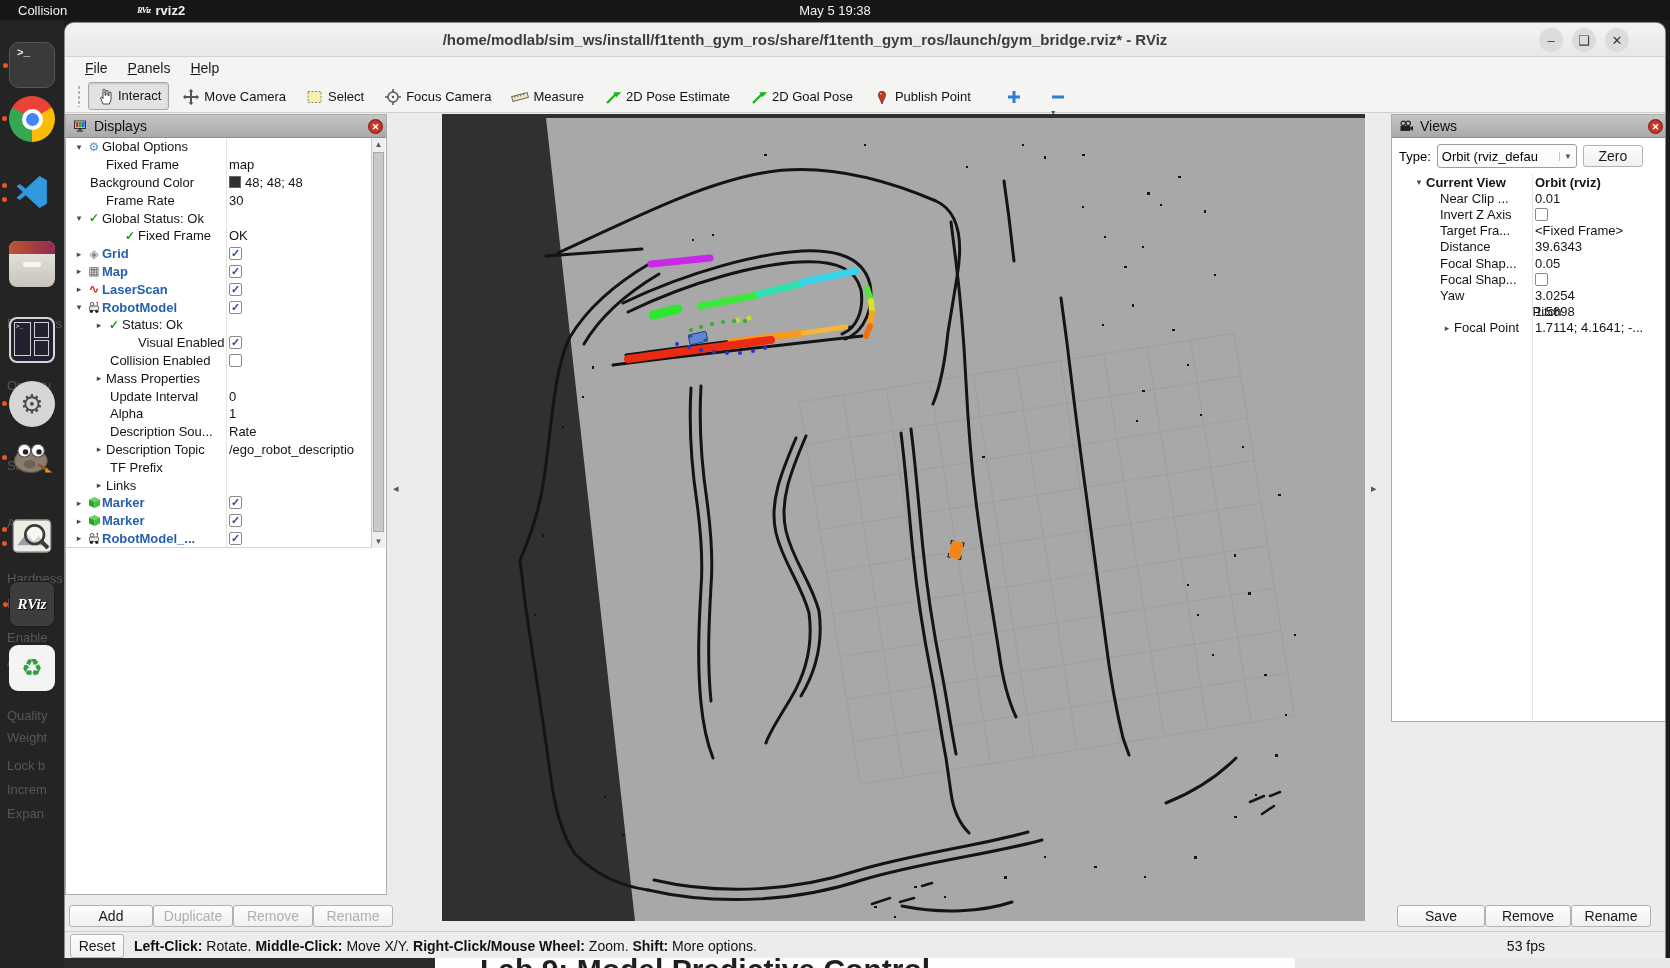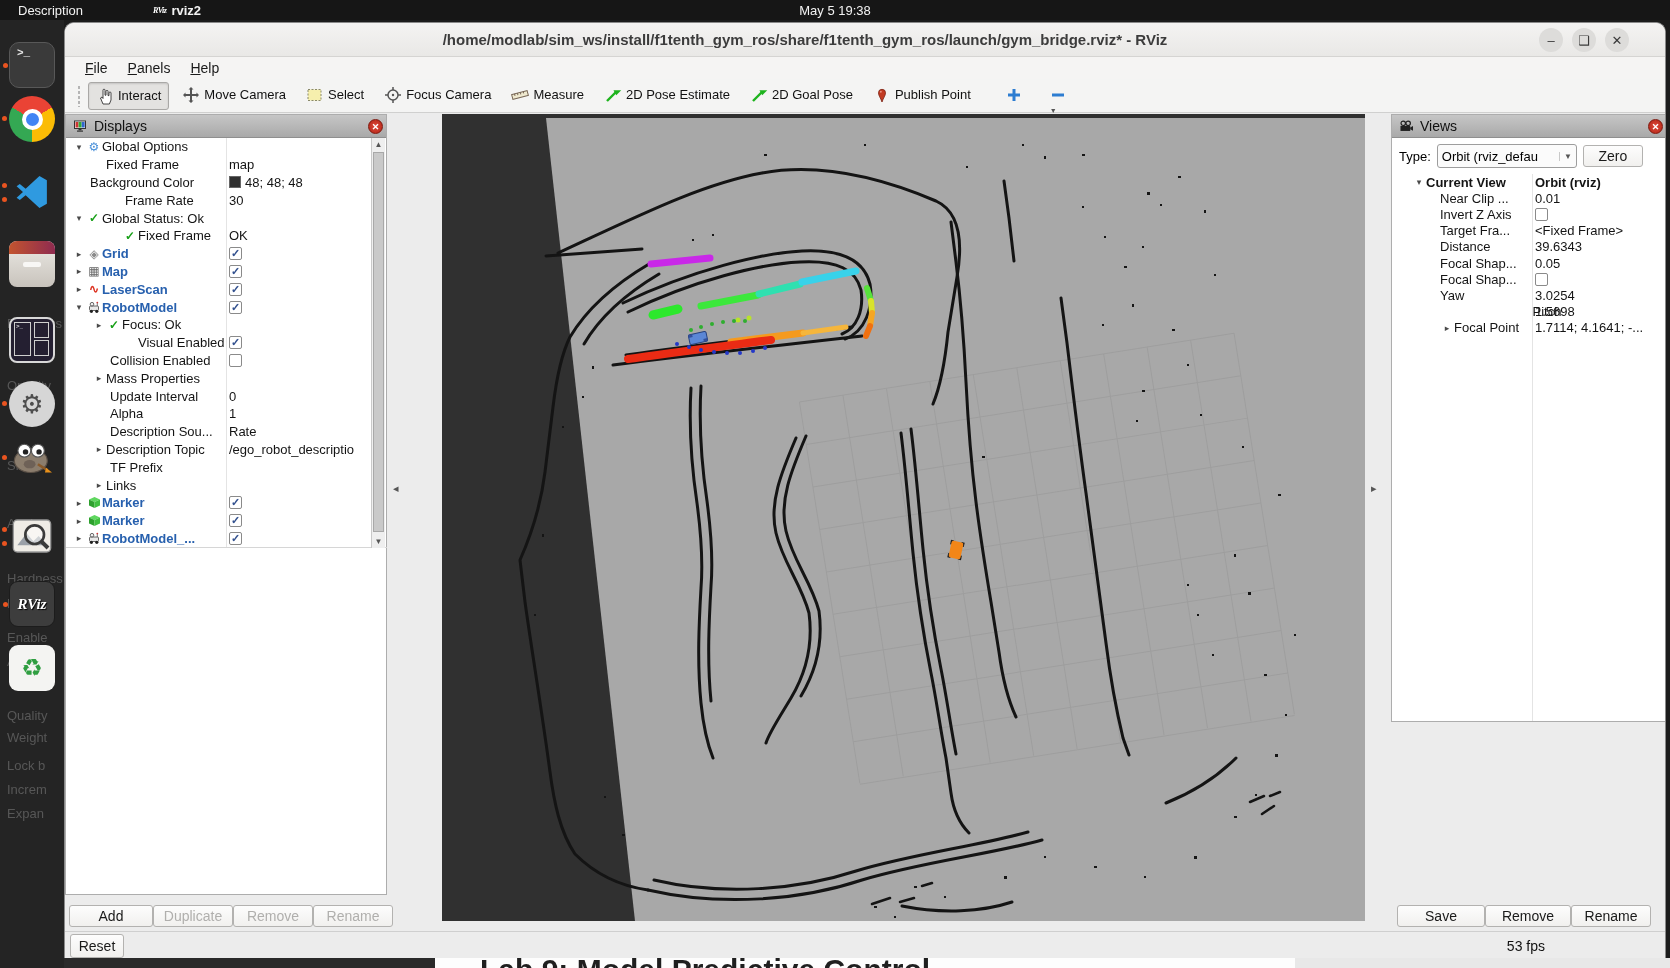--- a/index.html
+++ b/index.html
@@ -118,21 +118,21 @@
   .understrip{position:absolute;left:0;top:958px;width:1670px;height:10px;}
   .us-dark{position:absolute;left:64px;top:0;width:371px;height:10px;background:#2a2a2a;}
   .us-doc{position:absolute;left:435px;top:0;width:860px;height:10px;background:#fdfdfd;overflow:hidden;}
   .us-doc span{position:absolute;left:45px;top:-5px;font:bold 30px "Liberation Sans",sans-serif;color:#1f1f1f;white-space:nowrap;}
   .us-right{position:absolute;left:1295px;top:0;width:375px;height:10px;background:#e8e8e8;}
 </style>
 </head>
 <body>
 
 <div class="topbar">
-  <span class="tb-activities">Description</span>
+  <span class="tb-activities">Collision</span>
   <span class="tb-app">
     <span class="tb-appicon">RViz</span>
     <span>rviz2</span>
   </span>
   <span class="tb-clock">May 5  19:38</span>
 </div>
 
 <div class="dock">
   <div id="dock-labels">
       <span class="dock-label" style="top: 296px;">Paintbrus</span>
@@ -223,21 +223,21 @@
   </div>
 
   <div class="menubar" id="menubar">
       <span class="menu-item"><u>F</u>ile</span>
       <span class="menu-item"><u>P</u>anels</span>
       <span class="menu-item"><u>H</u>elp</span>
     </div>
 
   <div class="toolbar">
     <div class="tgrip"></div>
-    <div id="toolbar-buttons" style="display:flex;align-items:flex-start;">
+    <div id="toolbar-buttons" style="display:flex;align-items:flex-end;">
         <div class="tbtn active">
           <span class="ticon">
             <svg viewBox="0 0 18 18">
               <path d="M7 17 L4.5 11 6 10 7 11.5 7 3.2 a1 1 0 0 1 2 0 V8.2 l1 0 V4.4 a1 1 0 0 1 2 0 V8.6 l1 0 V6 a1 1 0 0 1 2 0 V13 l-1.6 4 Z" fill="#fff" stroke="#333" stroke-width="0.9"></path>
             </svg>
           </span>
           <span>Interact</span>
         </div>
         <div class="tbtn">
           <span class="ticon">
@@ -348,21 +348,21 @@
             <span>map</span>
           </span>
         </div>
         <div class="trow" style="padding-left: 24px;">
           <span>Background Color</span>
           <span class="val">
             <span class="swatch" style="background: rgb(48, 48, 48);"></span>
             <span>48; 48; 48</span>
           </span>
         </div>
-        <div class="trow" style="padding-left: 59px; align-items: center;">
+        <div class="trow" style="padding-left: 40px; align-items: center;">
           <span>Frame Rate</span>
           <span class="val">
             <span>30</span>
           </span>
         </div>
         <div class="trow" style="padding-left: 6px;">
           <span class="exp">▾</span>
           <span class="ticn" style="color: rgb(24, 160, 24); font-weight: bold;">✓</span>
           <span>Global Status: Ok</span>
           <span class="val"></span>
@@ -409,21 +409,21 @@
               <path d="M9.3 2.2V5" stroke="#444" stroke-width="0.7"></path>
             </svg></span>
           <span class="blue">RobotModel</span>
           <span class="val">
             <span class="chk">✓</span>
           </span>
         </div>
         <div class="trow" style="padding-left: 26px;">
           <span class="exp">▸</span>
           <span class="ticn" style="color: rgb(24, 160, 24); font-weight: bold;">✓</span>
-          <span>Focus: Ok</span>
+          <span>Status: Ok</span>
           <span class="val"></span>
         </div>
         <div class="trow" style="padding-left: 72px;">
           <span>Visual Enabled</span>
           <span class="val">
             <span class="chk">✓</span>
           </span>
         </div>
         <div class="trow" style="padding-left: 44px;">
           <span>Collision Enabled</span>
@@ -694,20 +694,21 @@
       </div>
   </div>
   <div class="btnrow vbtnrow" id="views-buttons">
       <button class="btn" style="width: 88px;">Save</button>
       <button class="btn" style="width: 86px;">Remove</button>
       <button class="btn" style="width: 80px;">Rename</button>
     </div>
 
   <div class="statusbar">
     <button class="btn resetbtn">Reset</button>
+    <span class="helptext" id="help-text"><b>Left-Click:</b><span> Rotate. </span><b>Middle-Click:</b><span> Move X/Y. </span><b>Right-Click/Mouse Wheel:</b><span> Zoom. </span><b>Shift:</b><span> More options.</span></span>
     <span class="fps">53 fps</span>
   </div>
 </div>
 
 <div class="understrip">
   <div class="us-dark"></div>
   <div class="us-doc">
     <span>Lab 9: Model Predictive Control</span>
   </div>
   <div class="us-right"></div>

